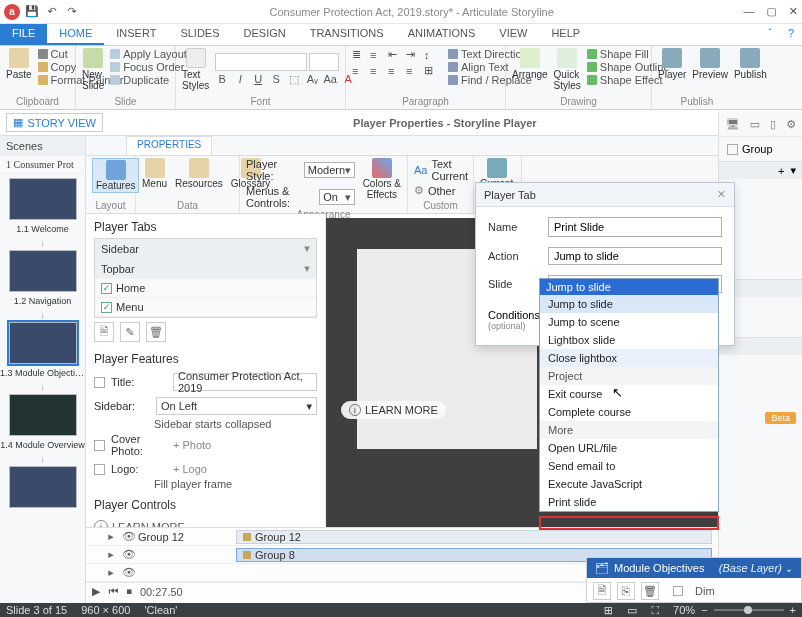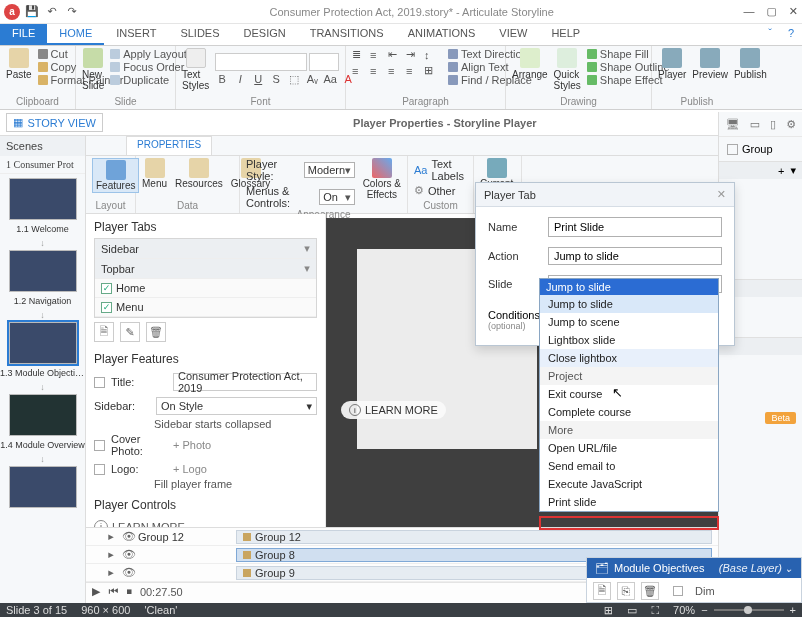--- a/index.html
+++ b/index.html
@@ -444,21 +444,21 @@
               <div class="lbl" style="white-space:pre;text-align:center">Colors &amp;
 Effects</div>
             </div>
         </div>
         <div class="glbl">Appearance</div>
       </div>
       <div class="pp-grp" style="width:66px">
         <div style="display:flex; flex-direction:column; gap:2px;">
           <span class="pp-row2">
               <span style="color:#2b7cd3">Aa</span> 
-              <span>Text Labels</span>
+              <span>Text Current</span>
             </span>
           <span class="pp-row2">
               <span style="color:#888">⚙</span> 
               <span>Other</span>
             </span>
         </div>
         <div class="glbl">Custom</div>
       </div>
       <div class="pp-grp" style="width:48px">
         <div class="row">
@@ -503,21 +503,21 @@
         <div class="feat-row">
             <span class="chkbox"></span>
             <label>Title:</label>
             <div class="feat-sel" style="border:1px solid #ccc">
               <span>Consumer Protection Act, 2019</span>
             </div>
           </div>
         <div class="feat-row">
             <label>Sidebar:</label>
             <div class="feat-sel">
-              <span>On Style</span>
+              <span>On Left</span>
               <span>▾</span>
             </div>
           </div>
         <div class="indent">
             <span class="chkbox"></span>
             <span>Sidebar starts collapsed</span>
           </div>
         <div class="feat-row">
             <span class="chkbox"></span>
             <label>Cover Photo:</label>
@@ -647,24 +647,20 @@
       <div class="bar sel">
         <span class="ico"></span>
         <span>Group 8</span>
       </div>
     </div>
   <div class="tl-row">
       <div class="rowleft">
         <span class="eye">▸</span>
         <span class="eye">👁</span>
       </div>
-      <div class="bar">
-        <span class="ico"></span>
-        <span>Group 9</span>
-      </div>
     </div>
   <div class="tl-bot">
     <span>▶</span>
     <span>⏮</span>
     <span>⏹</span>
     <span>00:27.50</span>
     <span style="flex:1"></span>
     <span>−</span>
     <span>+</span>
   </div>

